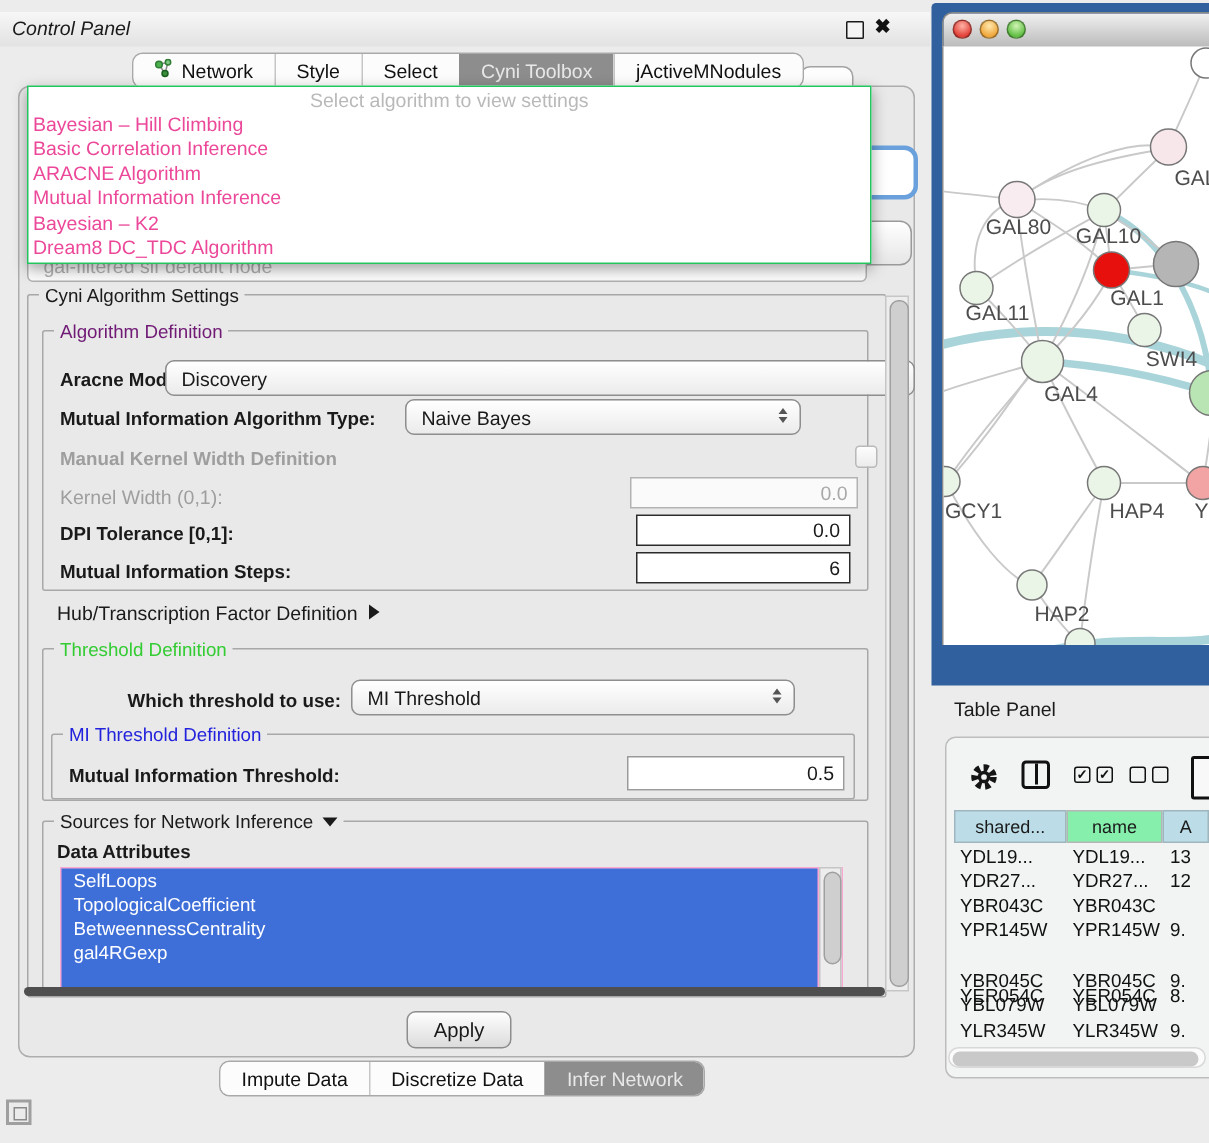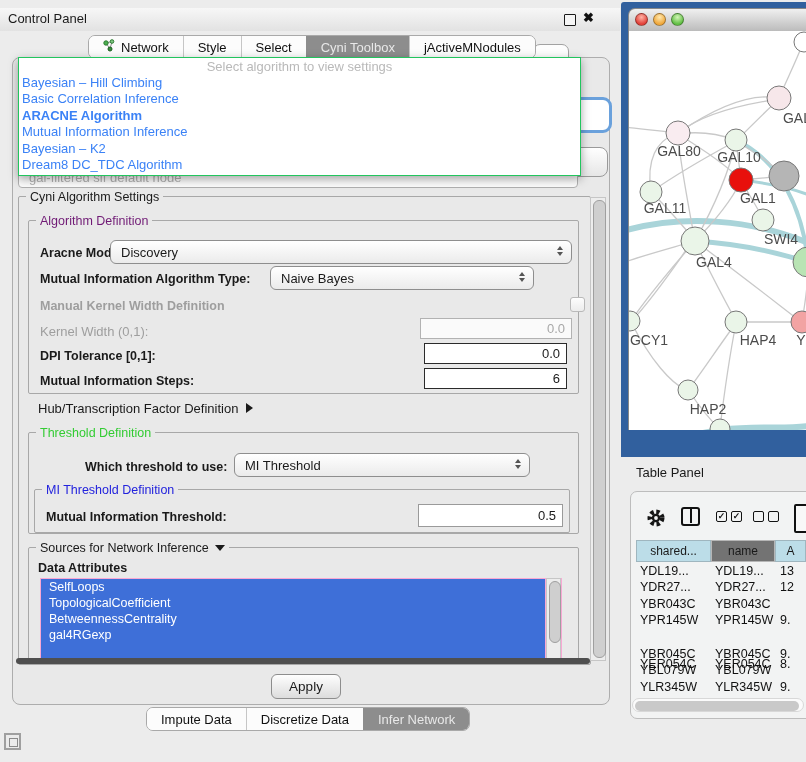--- a/index.html
+++ b/index.html
@@ -2,37 +2,37 @@
 <html><head>
 <meta charset="utf-8">
 <style>
   html,body{margin:0;padding:0}
   body{width:806px;height:762px;position:relative;overflow:hidden;background:#ececec;
        font-family:"Liberation Sans",sans-serif;color:#1a1a1a;}
   .abs{position:absolute}
   
   .cp-titlebar{left:0;top:8px;width:620px;height:23px;background:linear-gradient(#f7f7f7,#e2e2e2);
 phone    border-bottom:1px solid #c9c9c9;}
-  .cp-title{left:8px;top:11px;font-size:13px;}
+  .cp-title{left:8px;top:11px;font-size:13px;font-style:italic;}
   .float-icon{left:564px;top:14px;width:10px;height:10px;border:1.6px solid #1a1a1a;border-radius:1px;background:#f5f5f5}
   .close-icon{left:583px;top:10px;font-size:13px;font-weight:900;color:#111}
   .content-box{left:12px;top:57px;width:596px;height:646px;background:#e9e9e9;border:1px solid #adadad;border-radius:8px;}
   
   .tabbar{display:flex;align-items:stretch;height:22px;border:1px solid #a9a9a9;border-radius:7px;background:#fcfcfc;overflow:hidden;z-index:3}
   .tab{display:flex;align-items:center;gap:5px;padding:0 14px;font-size:13px;color:#111;border-left:1px solid #c6c6c6;background:#fcfcfc;white-space:nowrap}
   .tab:first-child{border-left:none}
   .tab.sel{background:#8d8d8d;color:#e8e8e8;border-left-color:#8d8d8d}
   #toptabs{left:88px;top:35px}
   #bottomtabs{left:146px;top:707px}
   
   #dropdown{left:18px;top:57px;width:561px;height:117px;background:#fff;border:1px solid #22c55e;
     box-shadow:0 3px 9px rgba(0,0,0,.35);z-index:6}
   .dd-prompt{height:17px;line-height:17px;text-align:center;color:#b9b9b9;font-size:13px}
-  .dd-item{height:16.4px;line-height:16.4px;font-size:13px;padding-left:3px;color:#3b82f6;white-space:nowrap}
-  .dd-item.bold{font-weight:bold}
+  .dd-item{height:16.4px;line-height:16.4px;font-size:13px;padding-left:3px;color:#ec4899;white-space:nowrap}
+  .dd-item.bold{font-weight:normal}
   
   .frag{z-index:1}
   .frag-combo-top{left:533px;top:44px;width:34px;height:18px;border:1px solid #a2a2a2;border-radius:7px;background:#fdfdfd}
   .frag-combo-blue{left:566px;top:97px;width:40px;height:30px;border:3px solid #6aa1dc;border-radius:9px;background:#fff}
   .frag-combo-gray{left:566px;top:147px;width:40px;height:28px;border:1px solid #9a9a9a;border-radius:8px;background:linear-gradient(#fff,#e6e6e6)}
   .frag-input{left:18px;top:166px;width:560px;height:22px;border:1px solid #b0b0b0;border-radius:4px;background:#fbfbfb;
     font-size:13px;color:#b0b0b0;line-height:22px;padding-left:10px;box-sizing:border-box;overflow:hidden}
   
   .group{border:1px solid #a8a8a8;border-radius:2px;z-index:2}
   .legend{background:#e9e9e9;padding:0 4px;font-size:12.5px;z-index:3;white-space:nowrap}
@@ -77,21 +77,21 @@
     border-top-left-radius:7px;border-bottom-left-radius:7px;overflow:hidden}
   .tb-icon{z-index:2}
   .split-icon{left:681px;top:507px;width:19px;height:19px;border:2.5px solid #111;border-radius:3px;box-sizing:border-box;background:#f2f3f3}
   .split-line{position:absolute;left:6.5px;top:0;width:2.5px;height:14px;background:#111}
   .cb{position:absolute;width:11px;height:11px;border:1.6px solid #111;border-radius:2px;box-sizing:border-box;
     font-size:9px;font-weight:bold;line-height:8px;text-align:center;color:#111}
   .page-icon{left:794px;top:504px;width:18px;height:25px;border:2px solid #111;border-radius:2px;background:#f8f8f8}
   .th{top:540px;height:22px;box-sizing:border-box;border:1px solid #9fb6bf;font-size:12px;
     display:flex;align-items:center;justify-content:center;z-index:2;overflow:hidden}
   .th.blue{background:#bcdde8}
-  .th.gray{background:#737373;border-color:#b6b6b6}
+  .th.gray{background:#86efac;border-color:#b6b6b6}
   .tr{left:636px;width:170px;height:16.6px;font-size:12.5px;color:#111;z-index:1}
   .td{position:absolute;white-space:nowrap}
   .hscroll{left:632px;top:698px;width:172px;height:14px;background:#fbfbfb;border:1px solid #d8d8d8;border-radius:7px;box-sizing:border-box;z-index:3}
   .hthumb{position:absolute;left:2px;top:1.5px;width:164px;height:10px;background:#c9c9c9;border-radius:5px}
 </style>
 </head>
 <body>
 
 <div class="abs cp-titlebar"></div>
 <div class="abs cp-title">Control Panel</div>
@@ -143,21 +143,21 @@
     </div>
 </div>
 
 <div class="abs group" style="left:18px;top:196px;width:571px;height:467px"></div>
 <div class="abs legend" style="left:26px;top:190px">Cyni Algorithm Settings</div>
 
 <div class="abs group" style="left:28px;top:220px;width:549px;height:172px"></div>
 <div class="abs legend" style="left:36px;top:214px;color:#701a75">Algorithm Definition</div>
 
 <div class="abs lbl" style="left:40px;top:246px">Aracne Mode:</div>
-<div class="abs combo" style="left:110px;top:240px;width:462px">
+<div class="abs combo" style="left:110px;top:240px;width:500px">
   <span>Discovery</span>
   <span class="spin">
       <span class="tri-up"></span>
       <span class="tri-dn"></span>
     </span>
 </div>
 
 <div class="abs lbl" style="left:40px;top:272px">Mutual Information Algorithm Type:</div>
 <div class="abs combo" style="left:270px;top:266px;width:264px">
   <span>Naive Bayes</span>

